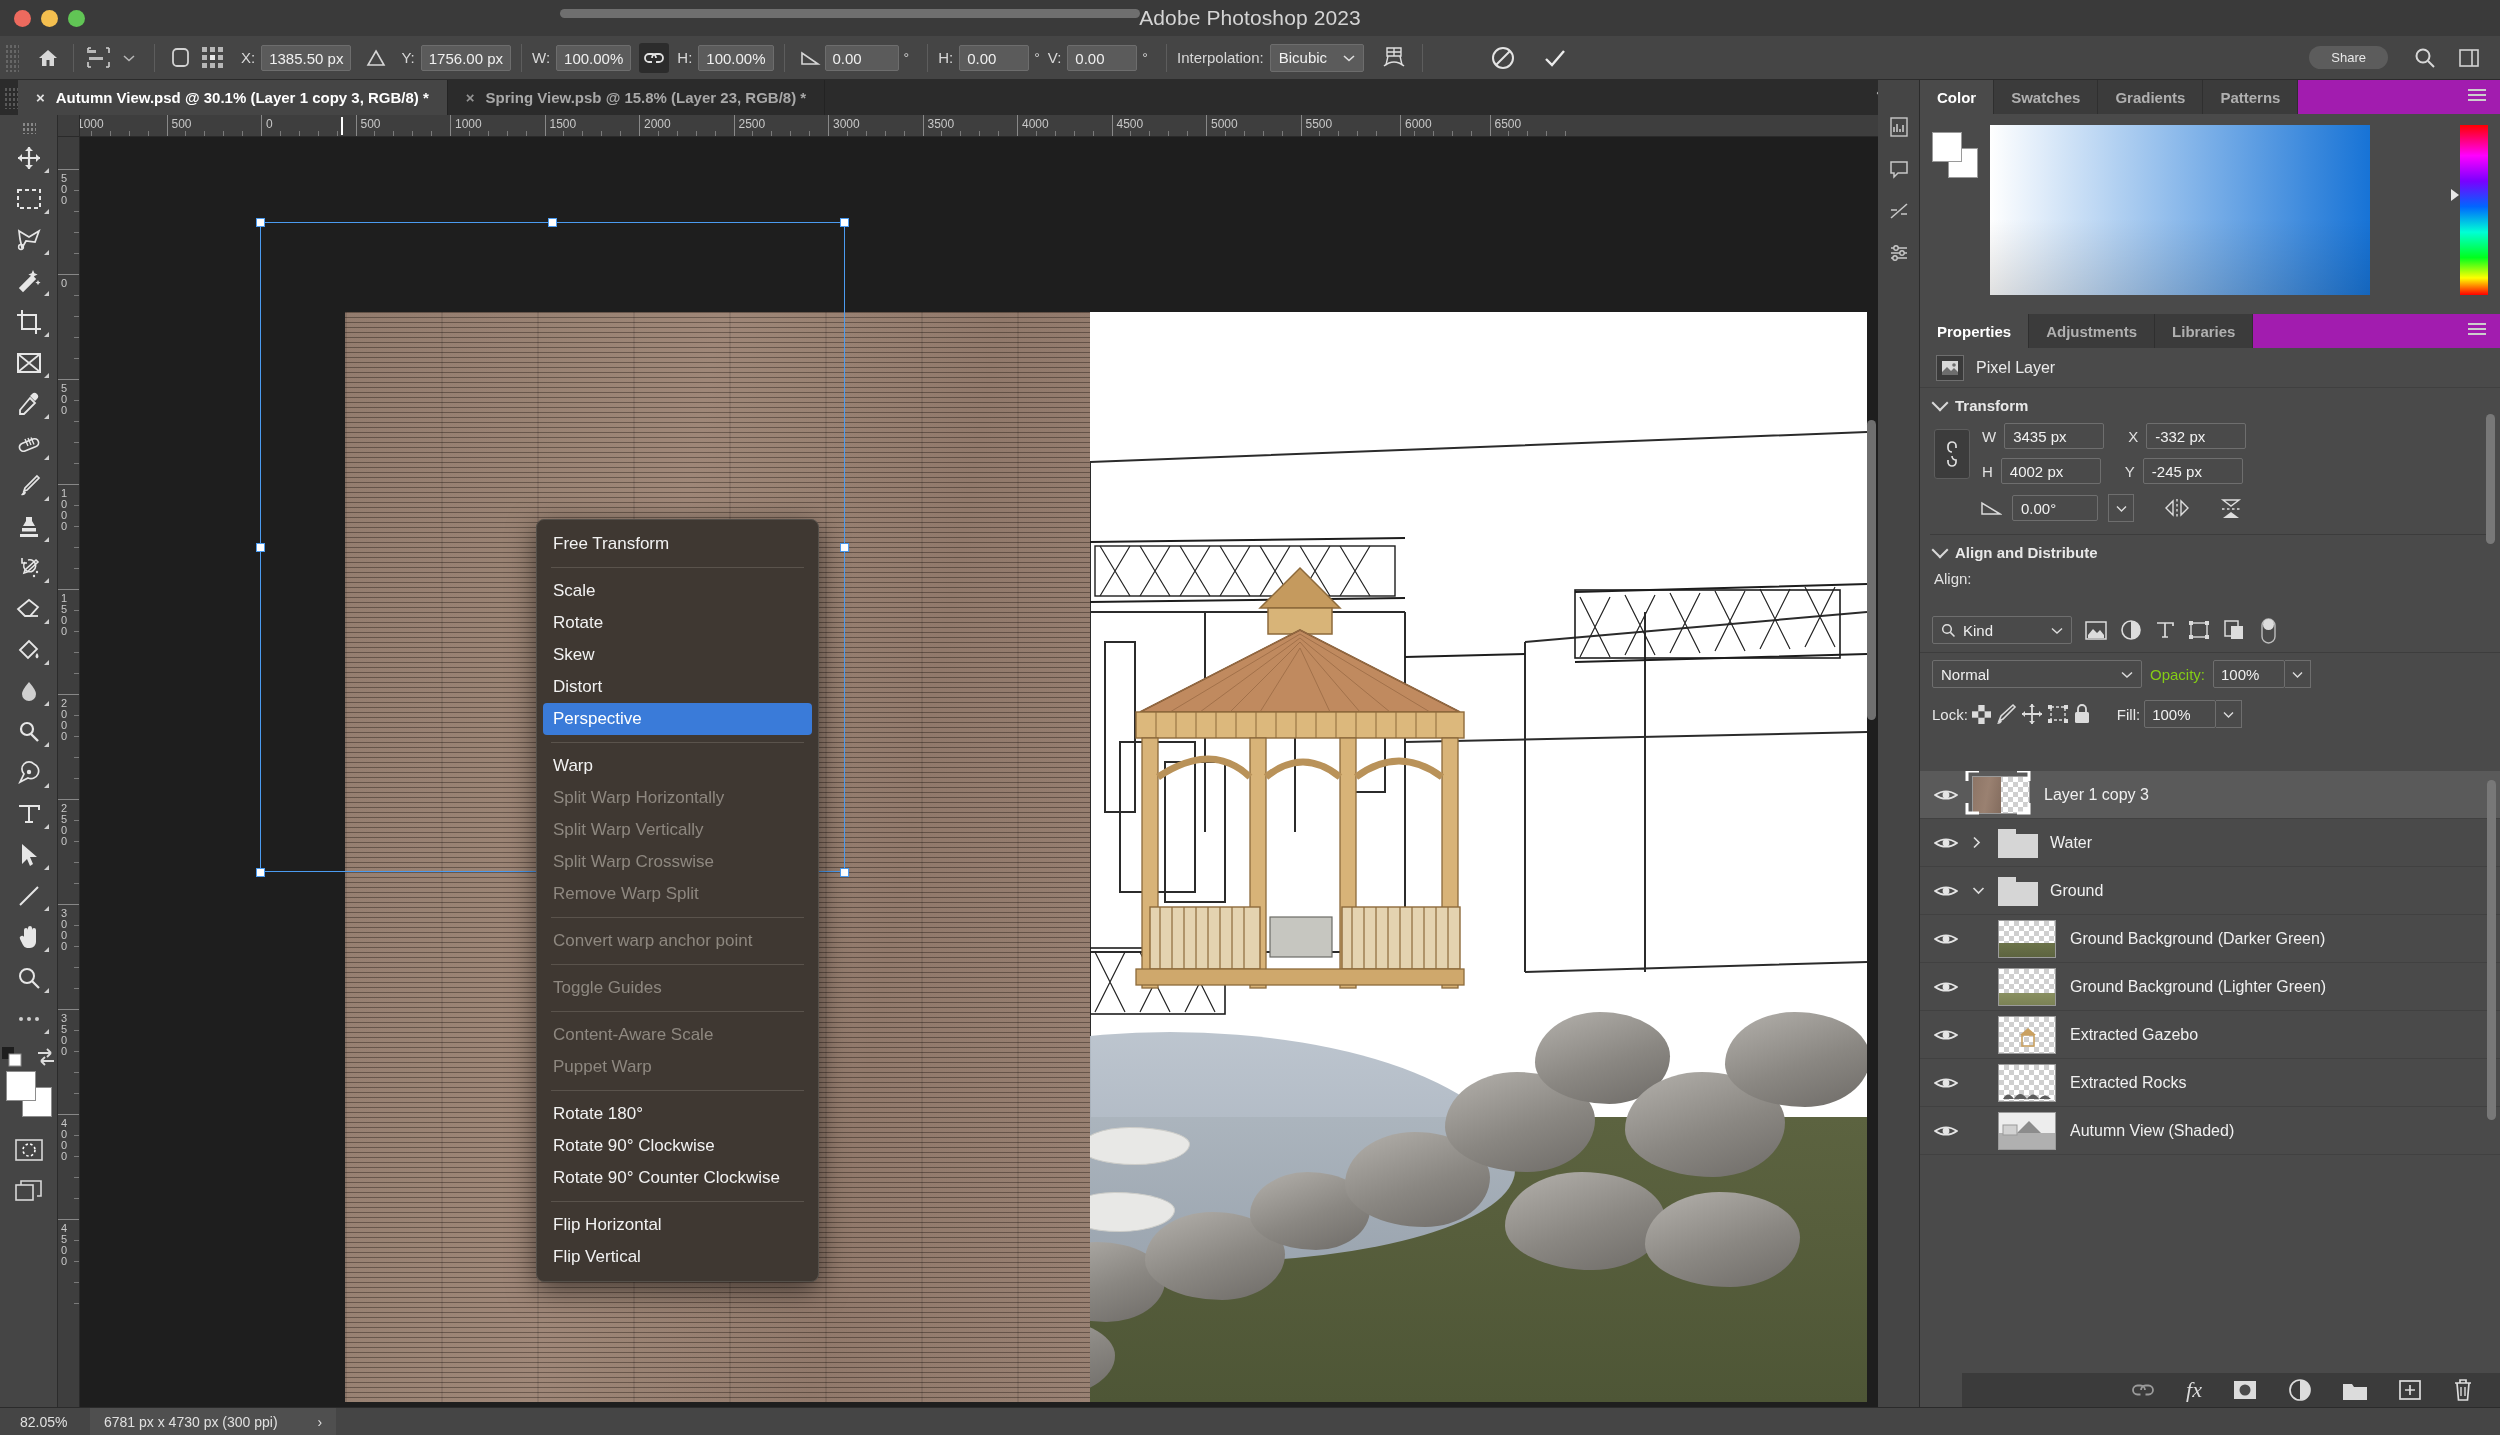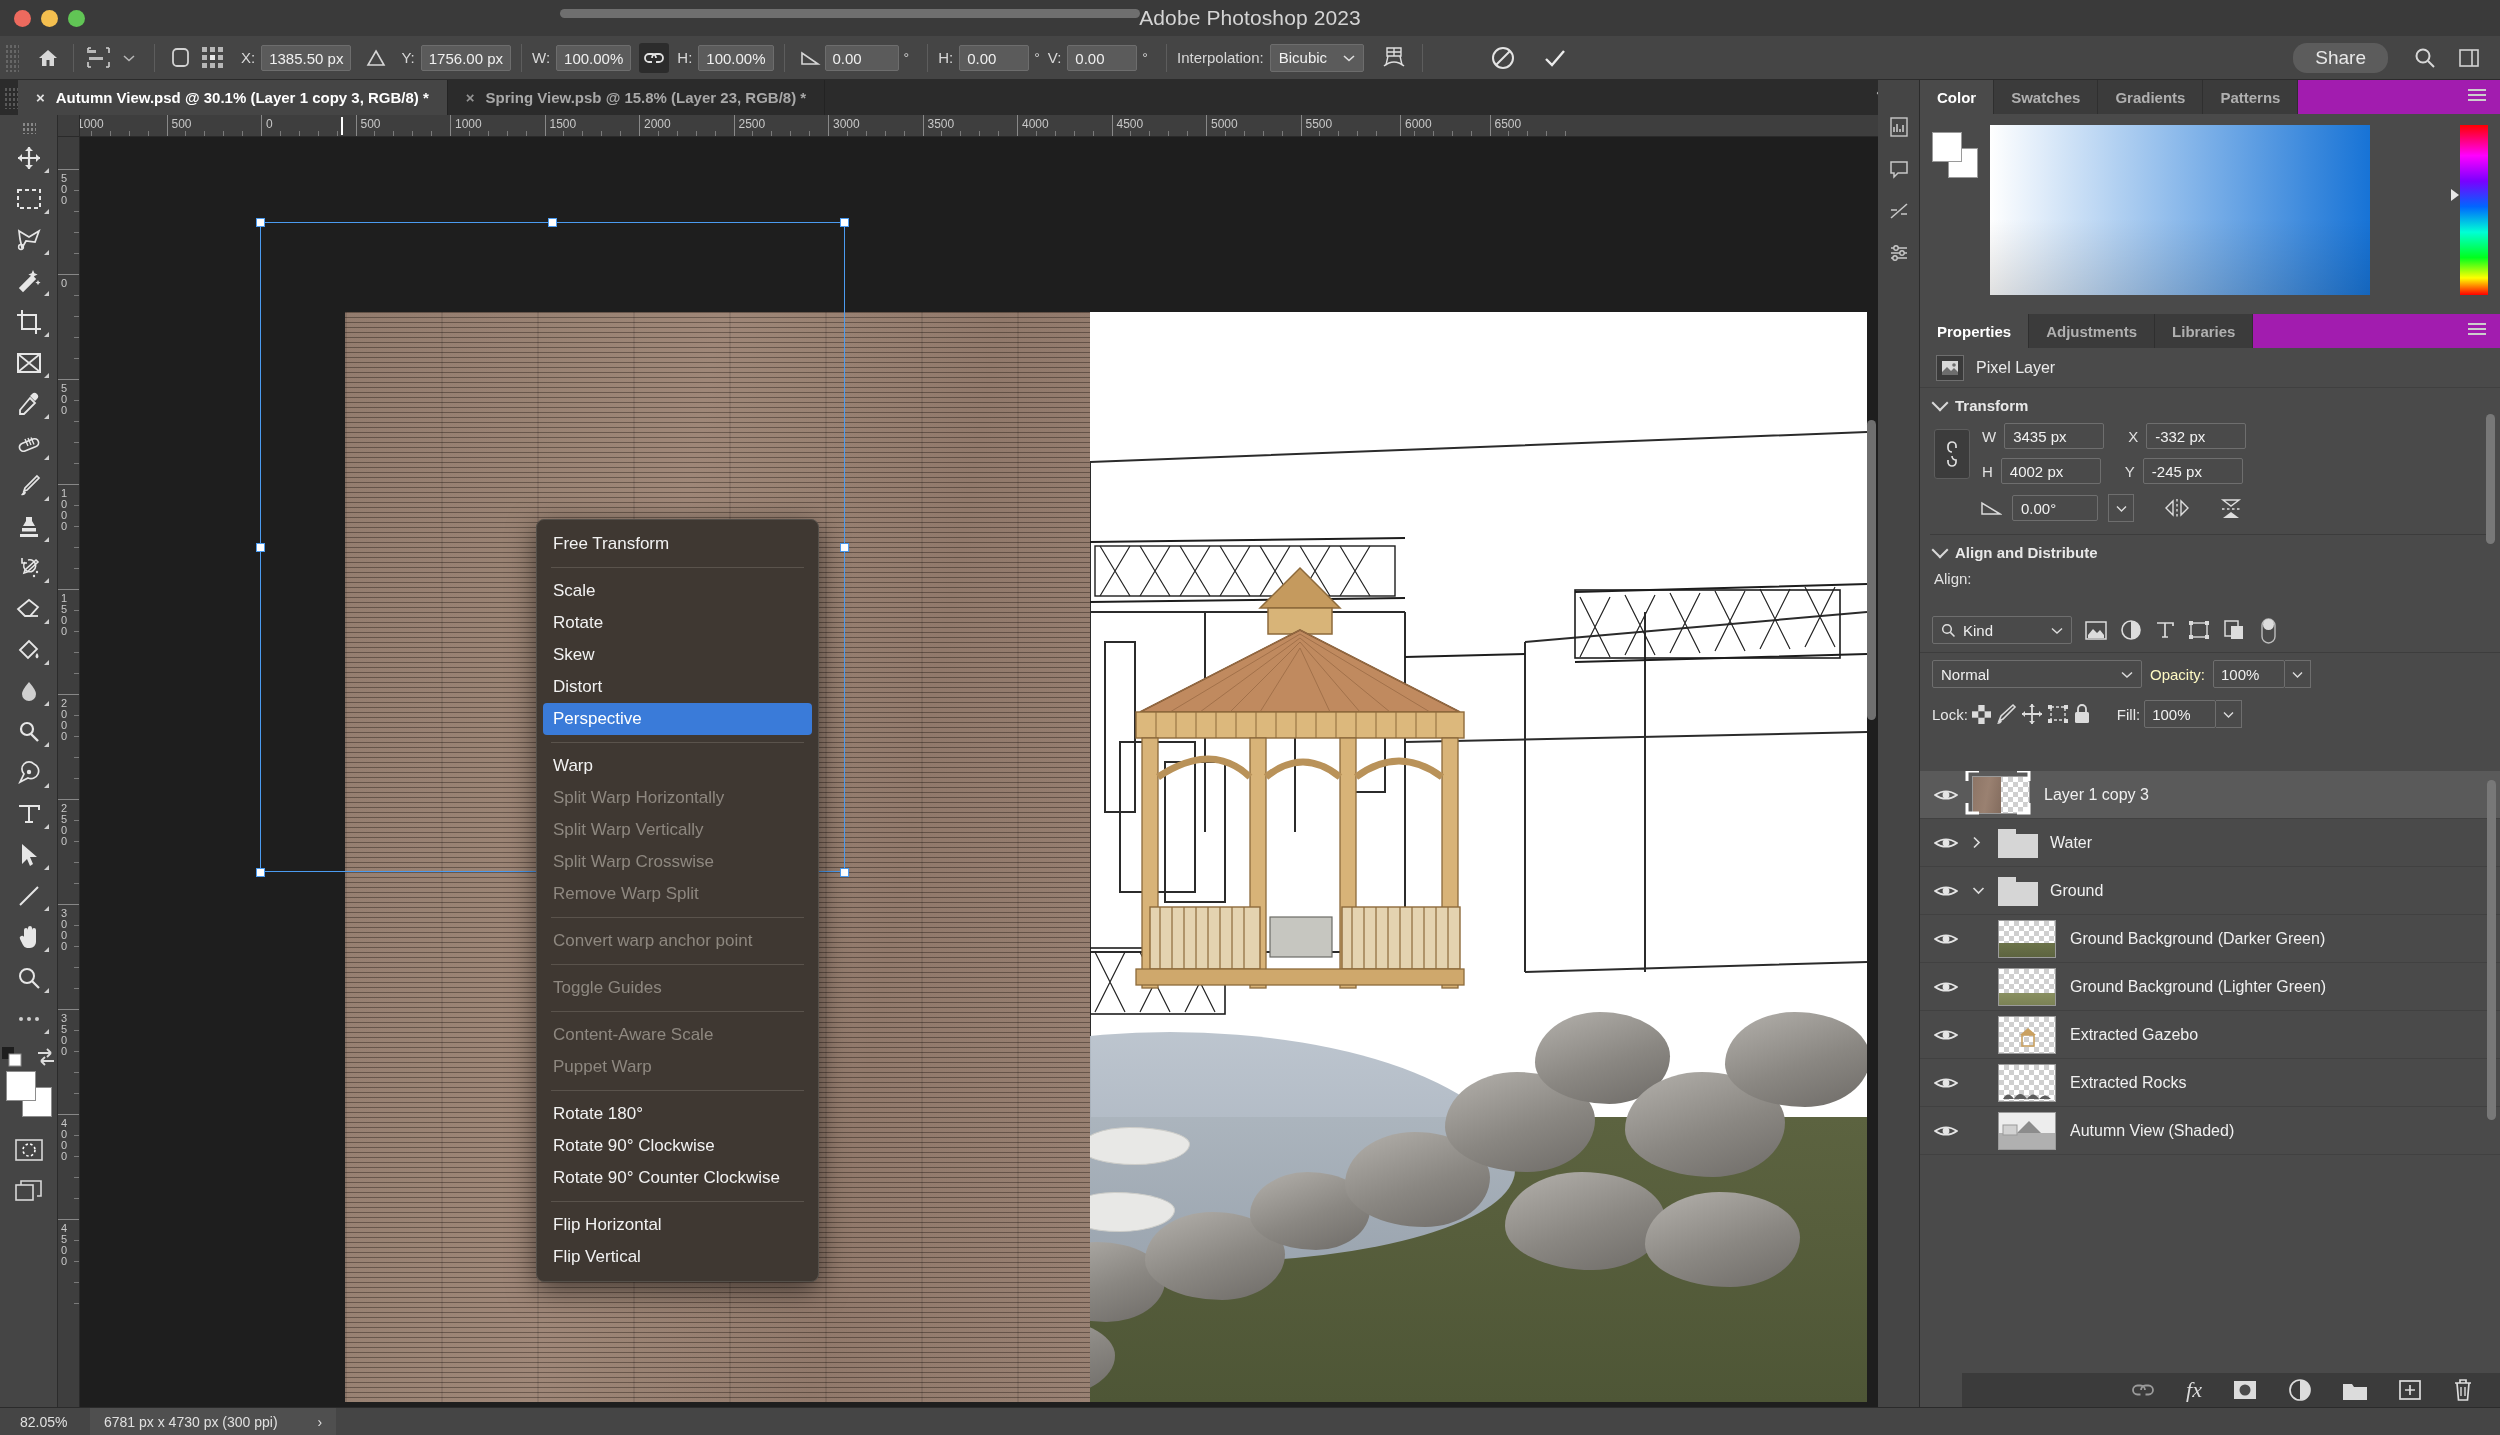--- a/index.html
+++ b/index.html
@@ -381,21 +381,21 @@
       </svg>
     </div>
     <div class="ob-btn" style="margin-left:16px;width:36px">
       <svg width="26" height="26" viewBox="0 0 26 26">
           <path d="M4 14 L10 20 L22 6" stroke="#ececec" stroke-width="2.4" fill="none"></path>
         </svg>
     </div>
 
     <div style="flex:1"></div>
 
-    <div style="background:#5c5c5c;border-radius:14px;padding:4px 22px;font-size:19px;color:#e8e8e8;margin-right:22px">
+    <div style="background:#5c5c5c;border-radius:14px;padding:4px 22px;font-size:13px;color:#e8e8e8;margin-right:22px">
       <span>Share</span>
     </div>
     <div class="ob-btn" style="margin-right:14px">
       <svg width="24" height="24" viewBox="0 0 24 24">
           <circle cx="10" cy="10" r="6.5" stroke="#d8d8d8" stroke-width="2" fill="none"></circle>
           <line x1="15" y1="15" x2="21" y2="21" stroke="#d8d8d8" stroke-width="2"></line>
         </svg>
     </div>
     <div class="ob-btn" style="margin-right:16px">
       <svg width="22" height="22" viewBox="0 0 22 22">
@@ -1145,21 +1145,21 @@
           </span>
         </div>
 
         <div class="blendrow">
           <div class="blendsel">
             <span>Normal</span>
             <svg width="12" height="7" viewBox="0 0 12 7">
                 <path d="M1 1.5 L6 6 L11 1.5" stroke="#dcdcdc" stroke-width="1.5" fill="none"></path>
               </svg>
           </div>
-          <span style="font-size:15px;color:#fef9c3">Opacity:</span>
+          <span style="font-size:15px;color:#84cc16">Opacity:</span>
           <div style="display:flex">
             <div class="opacityfield">100%</div>
             <div class="stepper">
               <svg width="11" height="7" viewBox="0 0 11 7">
                   <path d="M1 1.5 L5.5 6 L10 1.5" stroke="#dcdcdc" stroke-width="1.4" fill="none"></path>
                 </svg>
             </div>
           </div>
         </div>
 

